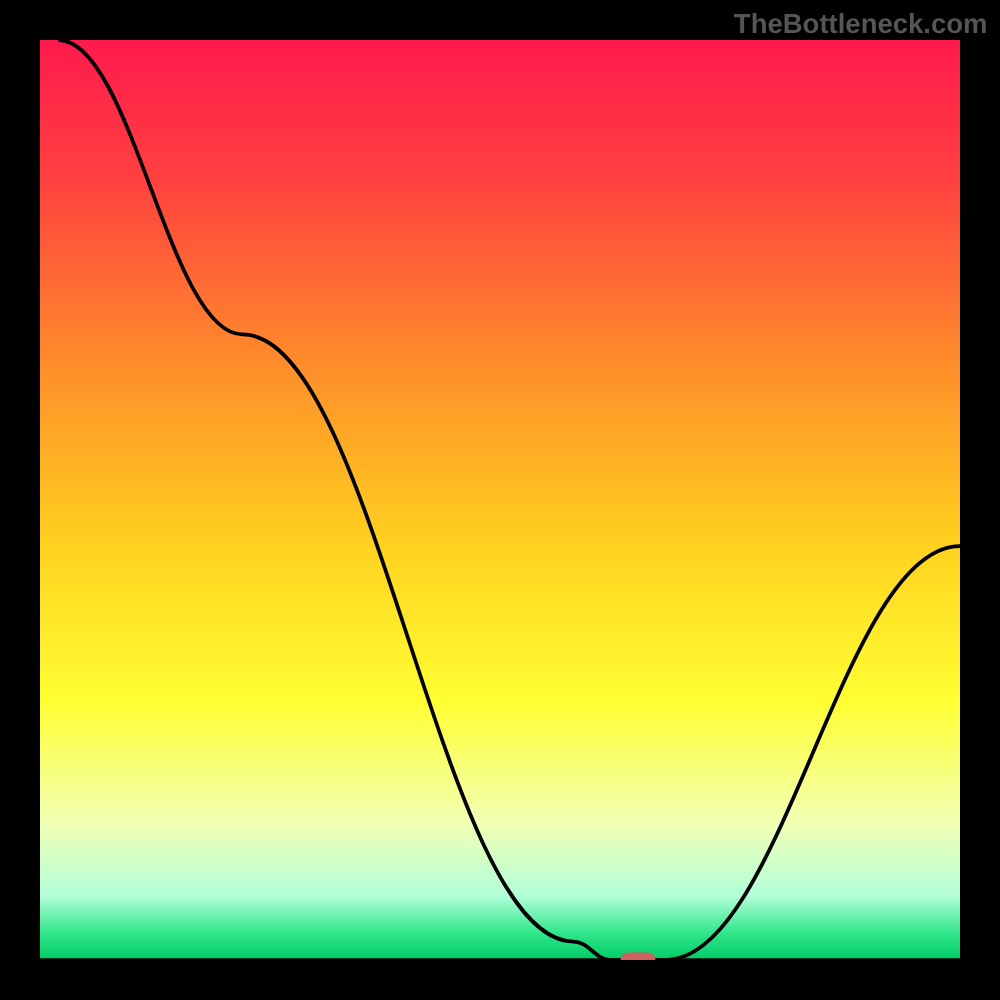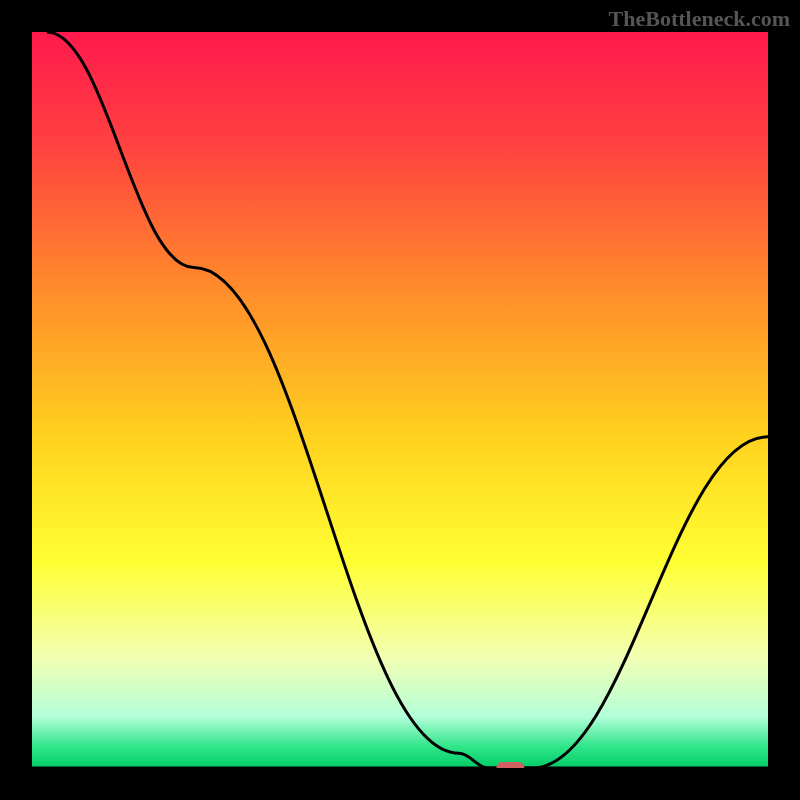--- a/index.html
+++ b/index.html
@@ -19,21 +19,21 @@
     height: 800px;
     background: #000;
   }
   .watermark {
     position: absolute;
     top: 6px;
     right: 10px;
     color: #555;
     font-size: 22px;
     font-weight: bold;
-    font-family: Liberation Serif, serif;
+    font-family: Liberation Sans, sans-serif;
     z-index: 5;
   }
   .plot-wrap {
     position: absolute;
     top: 32px;
     left: 32px;
     width: 736px;
     height: 736px;
   }
   svg { display: block; }

